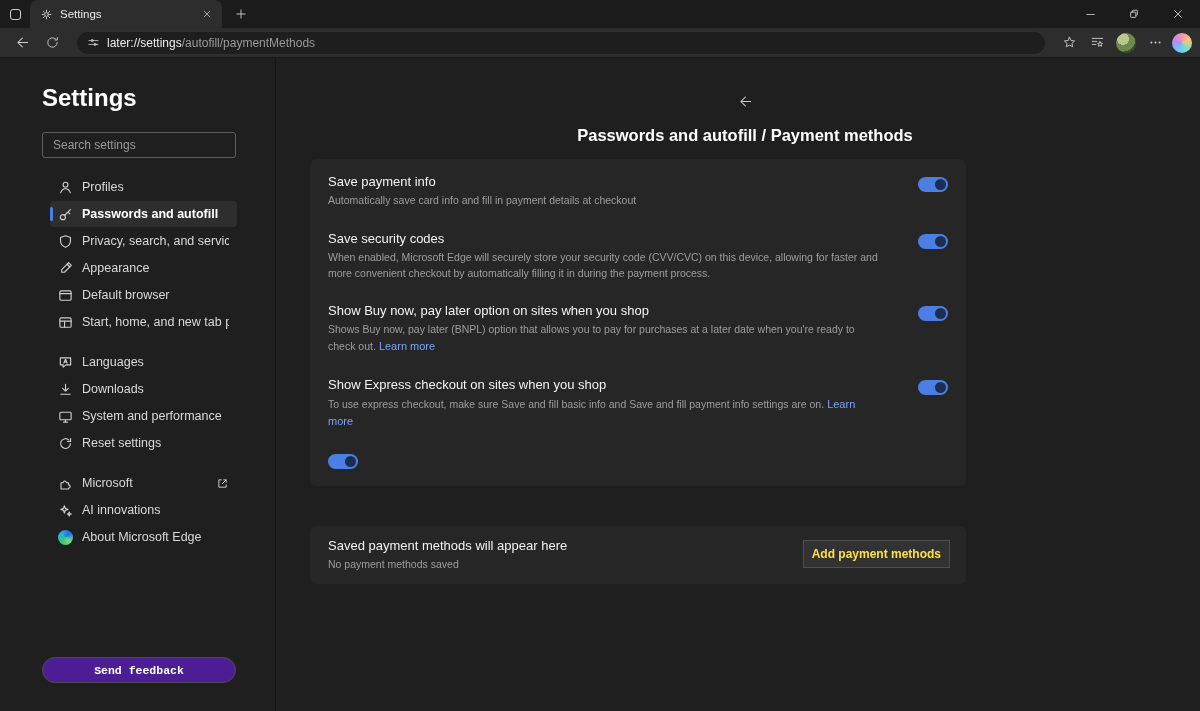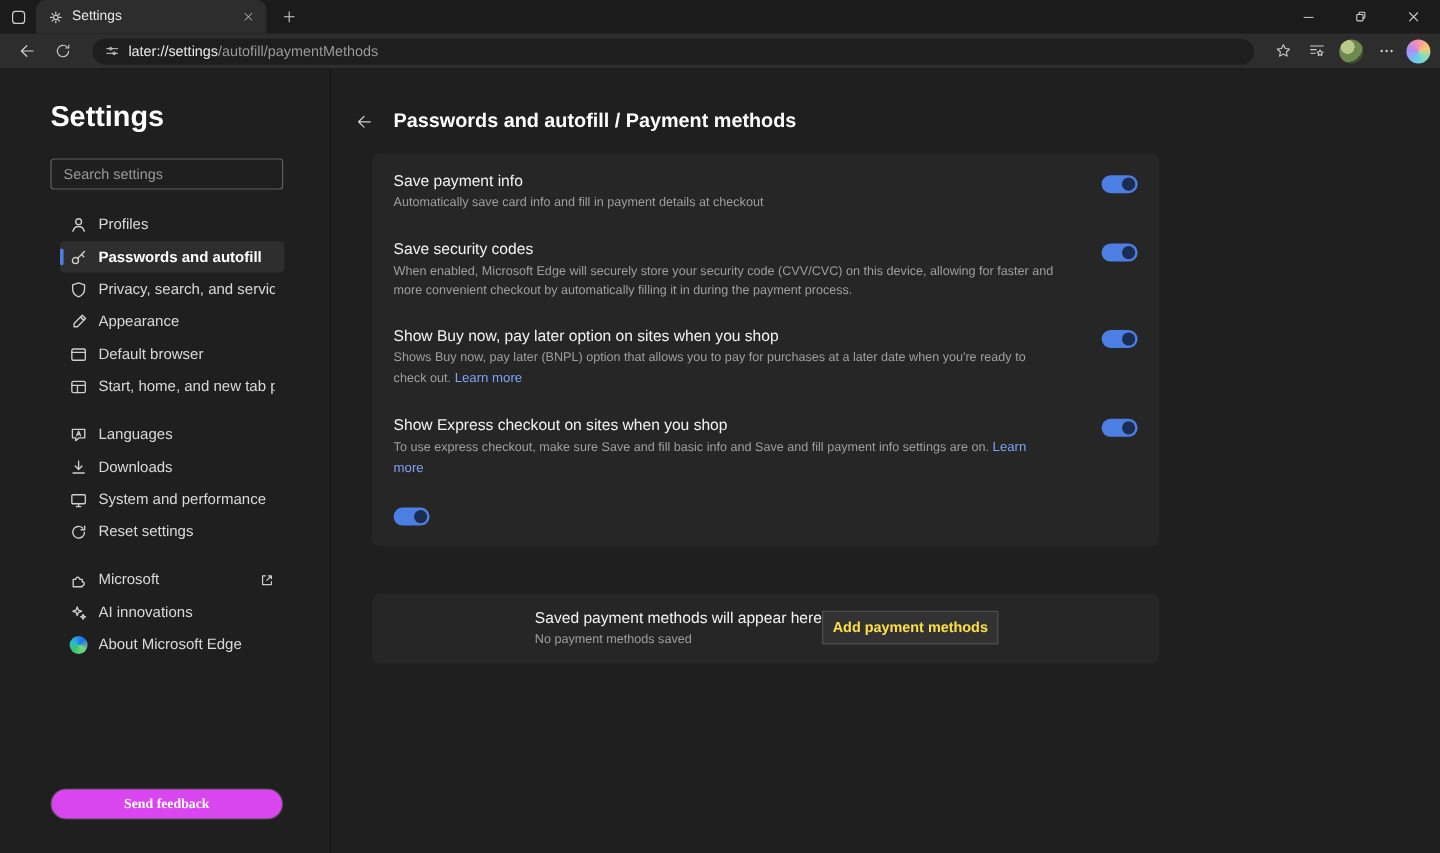--- a/index.html
+++ b/index.html
@@ -47,43 +47,43 @@
   .sb-search::placeholder { color:#9a9a9a; }
   .nav { margin:16px 38px 0 50px; }
   .nav-item { height:26px; border-radius:4px; display:flex; align-items:center; gap:9px; padding:0 8px;
     color:#d9d9d9; font-size:12.5px; cursor:pointer; position:relative; margin-bottom:1px; }
   .nav-item .lbl { white-space:nowrap; overflow:hidden; }
   .nav-item.selected { background:#2e2e2e; color:#ffffff; font-weight:700; }
   .nav-item.selected::before { content:""; position:absolute; left:0; top:6px; width:3px; height:14px;
     border-radius:2px; background:#4c7fe4; }
   .nav-gap { height:13px; }
   .trail { margin-left:auto; display:flex; }
-  .feedback-btn { position:absolute; left:42px; bottom:28px; width:194px; height:26px; background:#d946ef;
+  .feedback-btn { position:absolute; left:42px; bottom:28px; width:194px; height:26px; background:#4c1d95;
     border:1px solid #4d4d4d; border-radius:13px; color:#ffffff; font-size:11.5px; font-weight:700;
-    cursor:pointer; font-family:Liberation Serif, serif; }
+    cursor:pointer; font-family:Liberation Mono, monospace; }
 
   .main { flex:1; min-width:0; position:relative; }
-  .main-header { display:flex; align-items:center; gap:12px; margin:30px 0 0 14px; }
+  .main-header { display:flex; align-items:center; gap:12px; margin:30px 0 0 14px;flex-direction:column; }
   .back-circle { width:26px; height:26px; border-radius:50%; }
   .main-title { font-size:16.5px; font-weight:700; color:#ffffff; }
 
   .card { width:656px; margin-left:34px; background:#262626; border-radius:6px; }
   .card.settings-card { margin-top:14px; padding:5px 0; }
   .setting-row { display:flex; align-items:flex-start; padding:10px 18px 12px 18px; }
   .row-left { flex:1; padding-right:40px; min-width:0; }
   .row-title { font-size:13px; color:#f2f2f2; }
   .row-desc { font-size:10.5px; color:#9e9e9e; margin-top:4px; line-height:1.5; }
   .learn-more { color:#7ea2f5; cursor:pointer; text-decoration:none; font-size:11px; margin-left:3px; }
   .toggle { width:30px; height:15px; border-radius:8px; background:#4c7fe4; position:relative; flex:none;
     margin-top:3px; cursor:pointer; }
   .toggle::after { content:""; position:absolute; top:2px; right:2px; width:11px; height:11px;
     border-radius:50%; background:#1c2d52; }
 
   .card.saved-card { margin-top:40px; padding:12px 16px 14px 18px; display:flex; align-items:center;
-    justify-content:center; }
+    justify-content:space-between; }
   .saved-title { font-size:13px; color:#f2f2f2; }
   .saved-sub { font-size:10.5px; color:#9e9e9e; margin-top:5px; }
   .add-btn { height:28px; padding:0 8px; background:#323232; border:1px solid #4e4e4e; border-radius:0;
     color:#fde047; font-size:12px; font-weight:700; cursor:pointer; font-family:"Liberation Sans", sans-serif; }
 
   .edge-logo { width:15px; height:15px; border-radius:50%;
     background:conic-gradient(from 220deg, #35c76f, #2bb3d8, #1b6ff0, #7ad87a, #35c76f); display:block; }
 </style>
 </head>
 <body>

